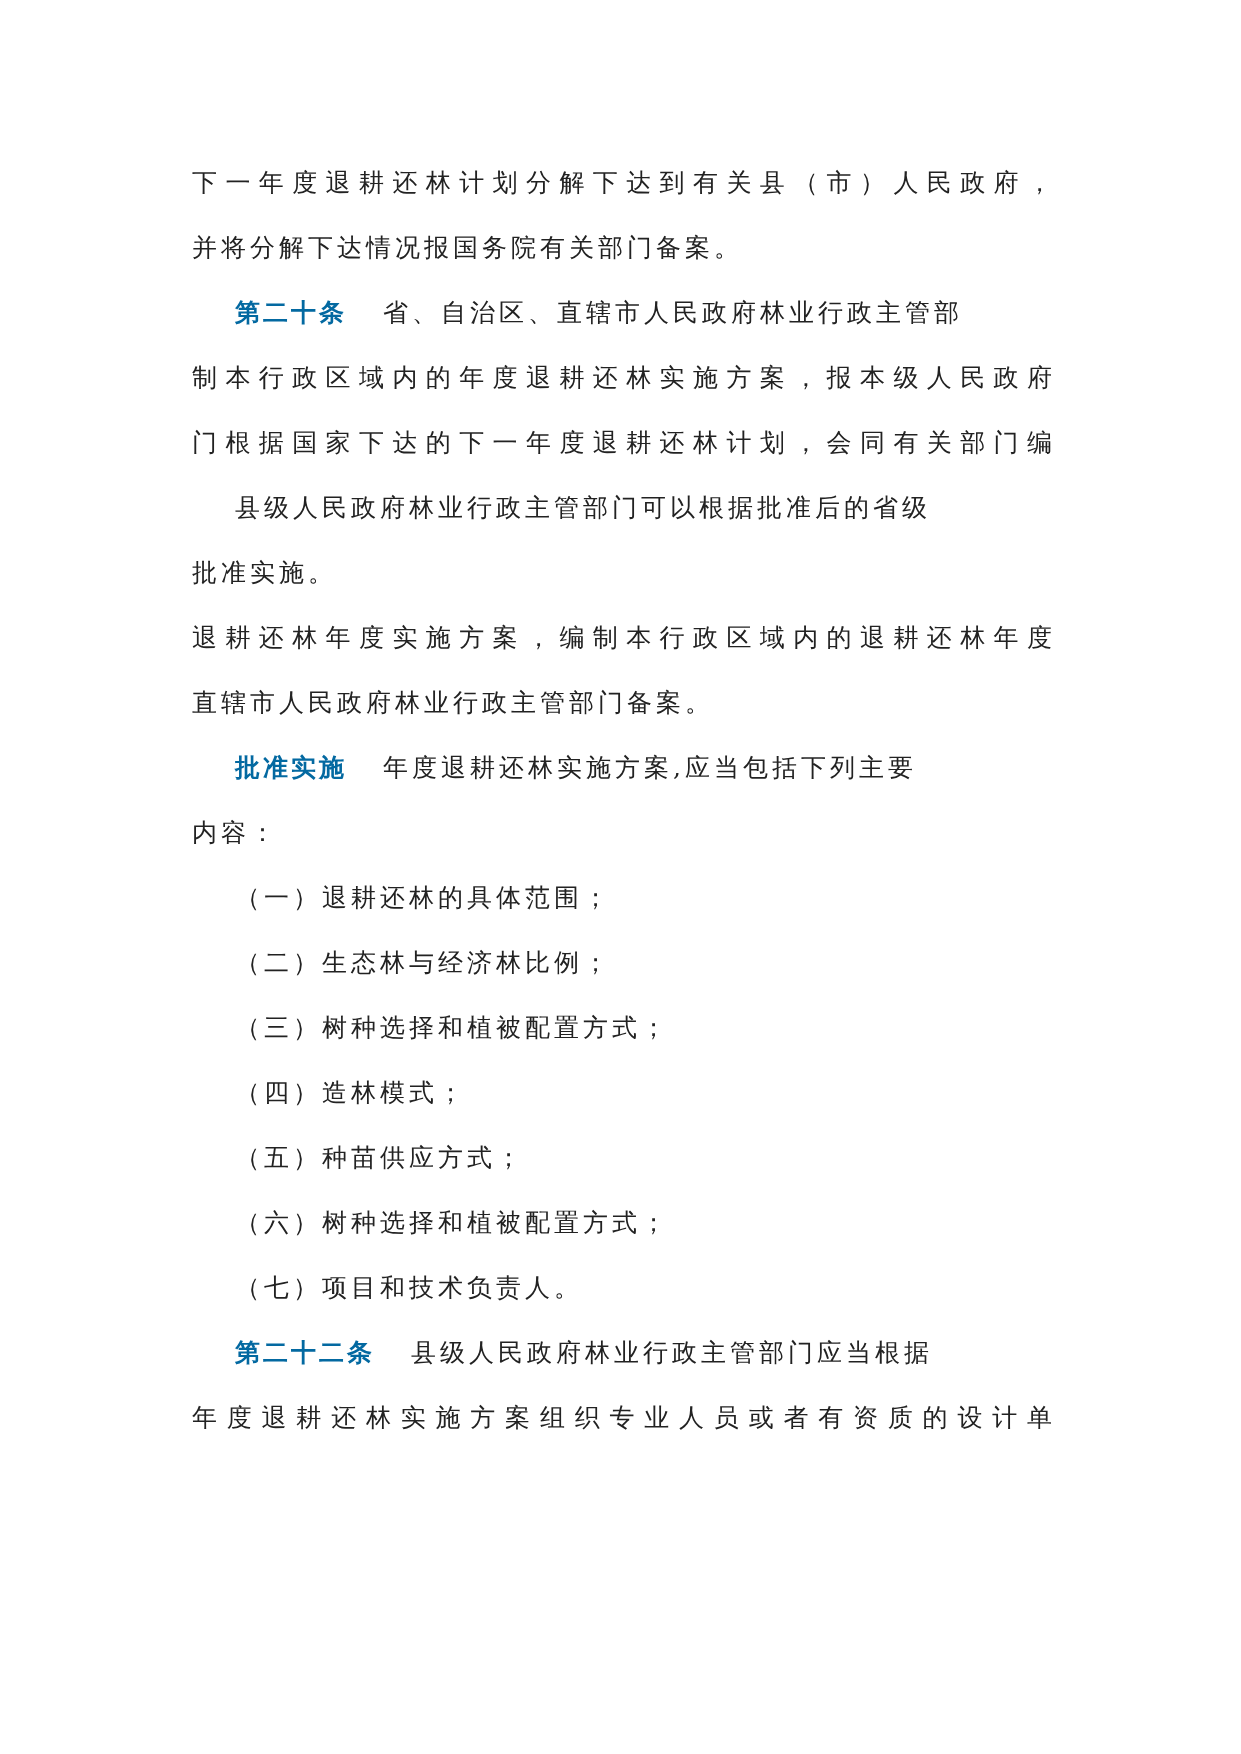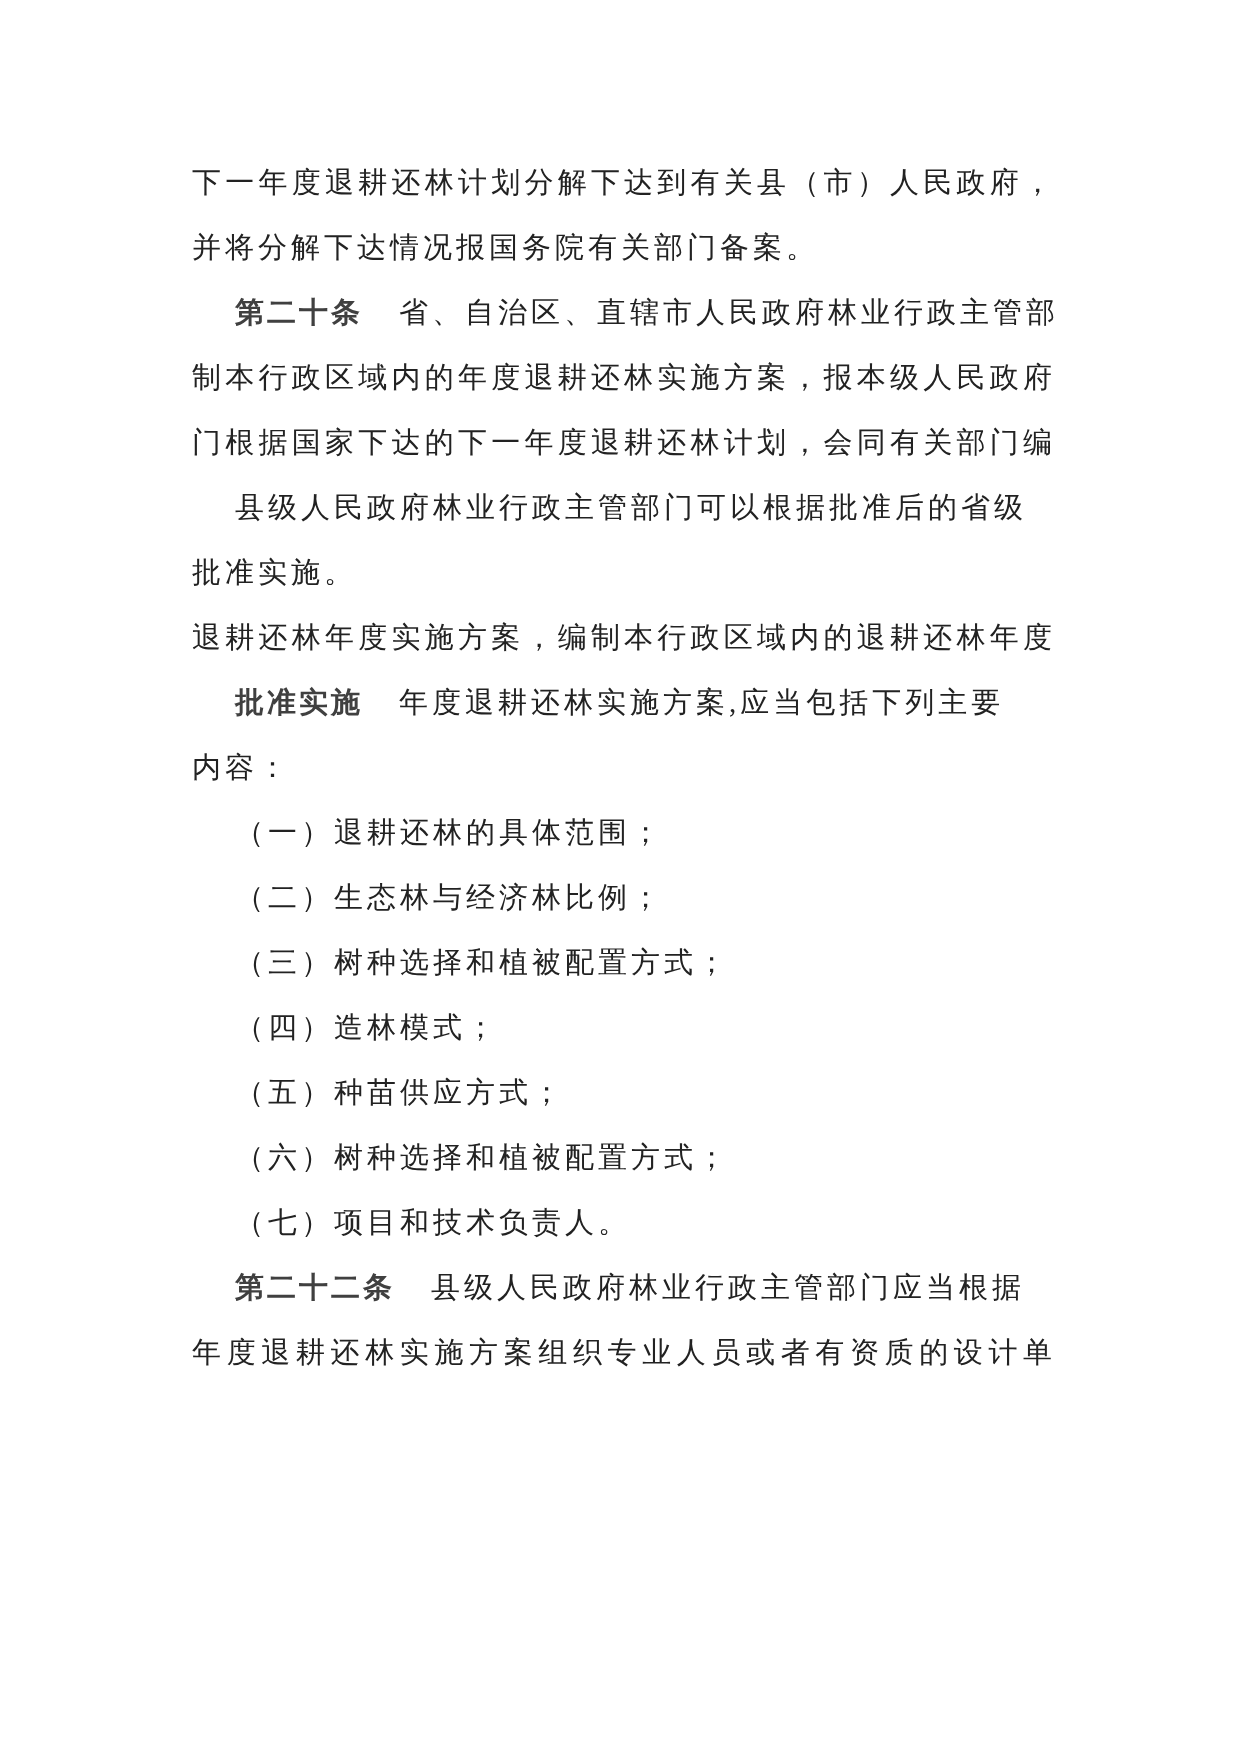--- a/index.html
+++ b/index.html
@@ -17,37 +17,36 @@
     }
     .page {
       position: absolute;
       left: 192px;
       top: 150px;
       width: 860px;
     }
     .line {
       height: 65px;
       line-height: 65px;
-      font-size: 29px;
+      font-size: 25px;
       letter-spacing: 4px;
       white-space: nowrap;
       overflow: visible;
-      font-family: Liberation Serif, serif;
     }
     .line.justify {
       text-align: justify;
       text-align-last: justify;
       letter-spacing: 0;
     }
     .indent {
       padding-left: 43px;
     }
     .article-no {
       font-weight: bold;
-      color: #404040;
+      color: #0369a1;
       letter-spacing: 3px;
     }
     .article-gap {
       display: inline-block;
       width: 36px;
     }
     .list-item {
       padding-left: 43px;
     }
   </style>
@@ -61,20 +60,21 @@
 
   <div class="line indent">
     <span class="article-no">第二十条</span><span class="article-gap"></span><span>省、自治区、直辖市人民政府林业行政主管部</span>
   </div>
   <div class="line justify">制本行政区域内的年度退耕还林实施方案，报本级人民政府</div>
   <div class="line justify">门根据国家下达的下一年度退耕还林计划，会同有关部门编</div>
   <div class="line indent">县级人民政府林业行政主管部门可以根据批准后的省级</div>
 
   <div class="line">批准实施。</div>
   <div class="line justify">退耕还林年度实施方案，编制本行政区域内的退耕还林年度</div>
+  <div class="line">直辖市人民政府林业行政主管部门备案。</div>
 
   <div class="line indent">
     <span class="article-no">批准实施</span><span class="article-gap"></span><span>年度退耕还林实施方案,应当包括下列主要</span>
   </div>
   <div class="line">内容：</div>
 
   <div class="line list-item">（一）退耕还林的具体范围；</div>
   <div class="line list-item">（二）生态林与经济林比例；</div>
   <div class="line list-item">（三）树种选择和植被配置方式；</div>
   <div class="line list-item">（四）造林模式；</div>

